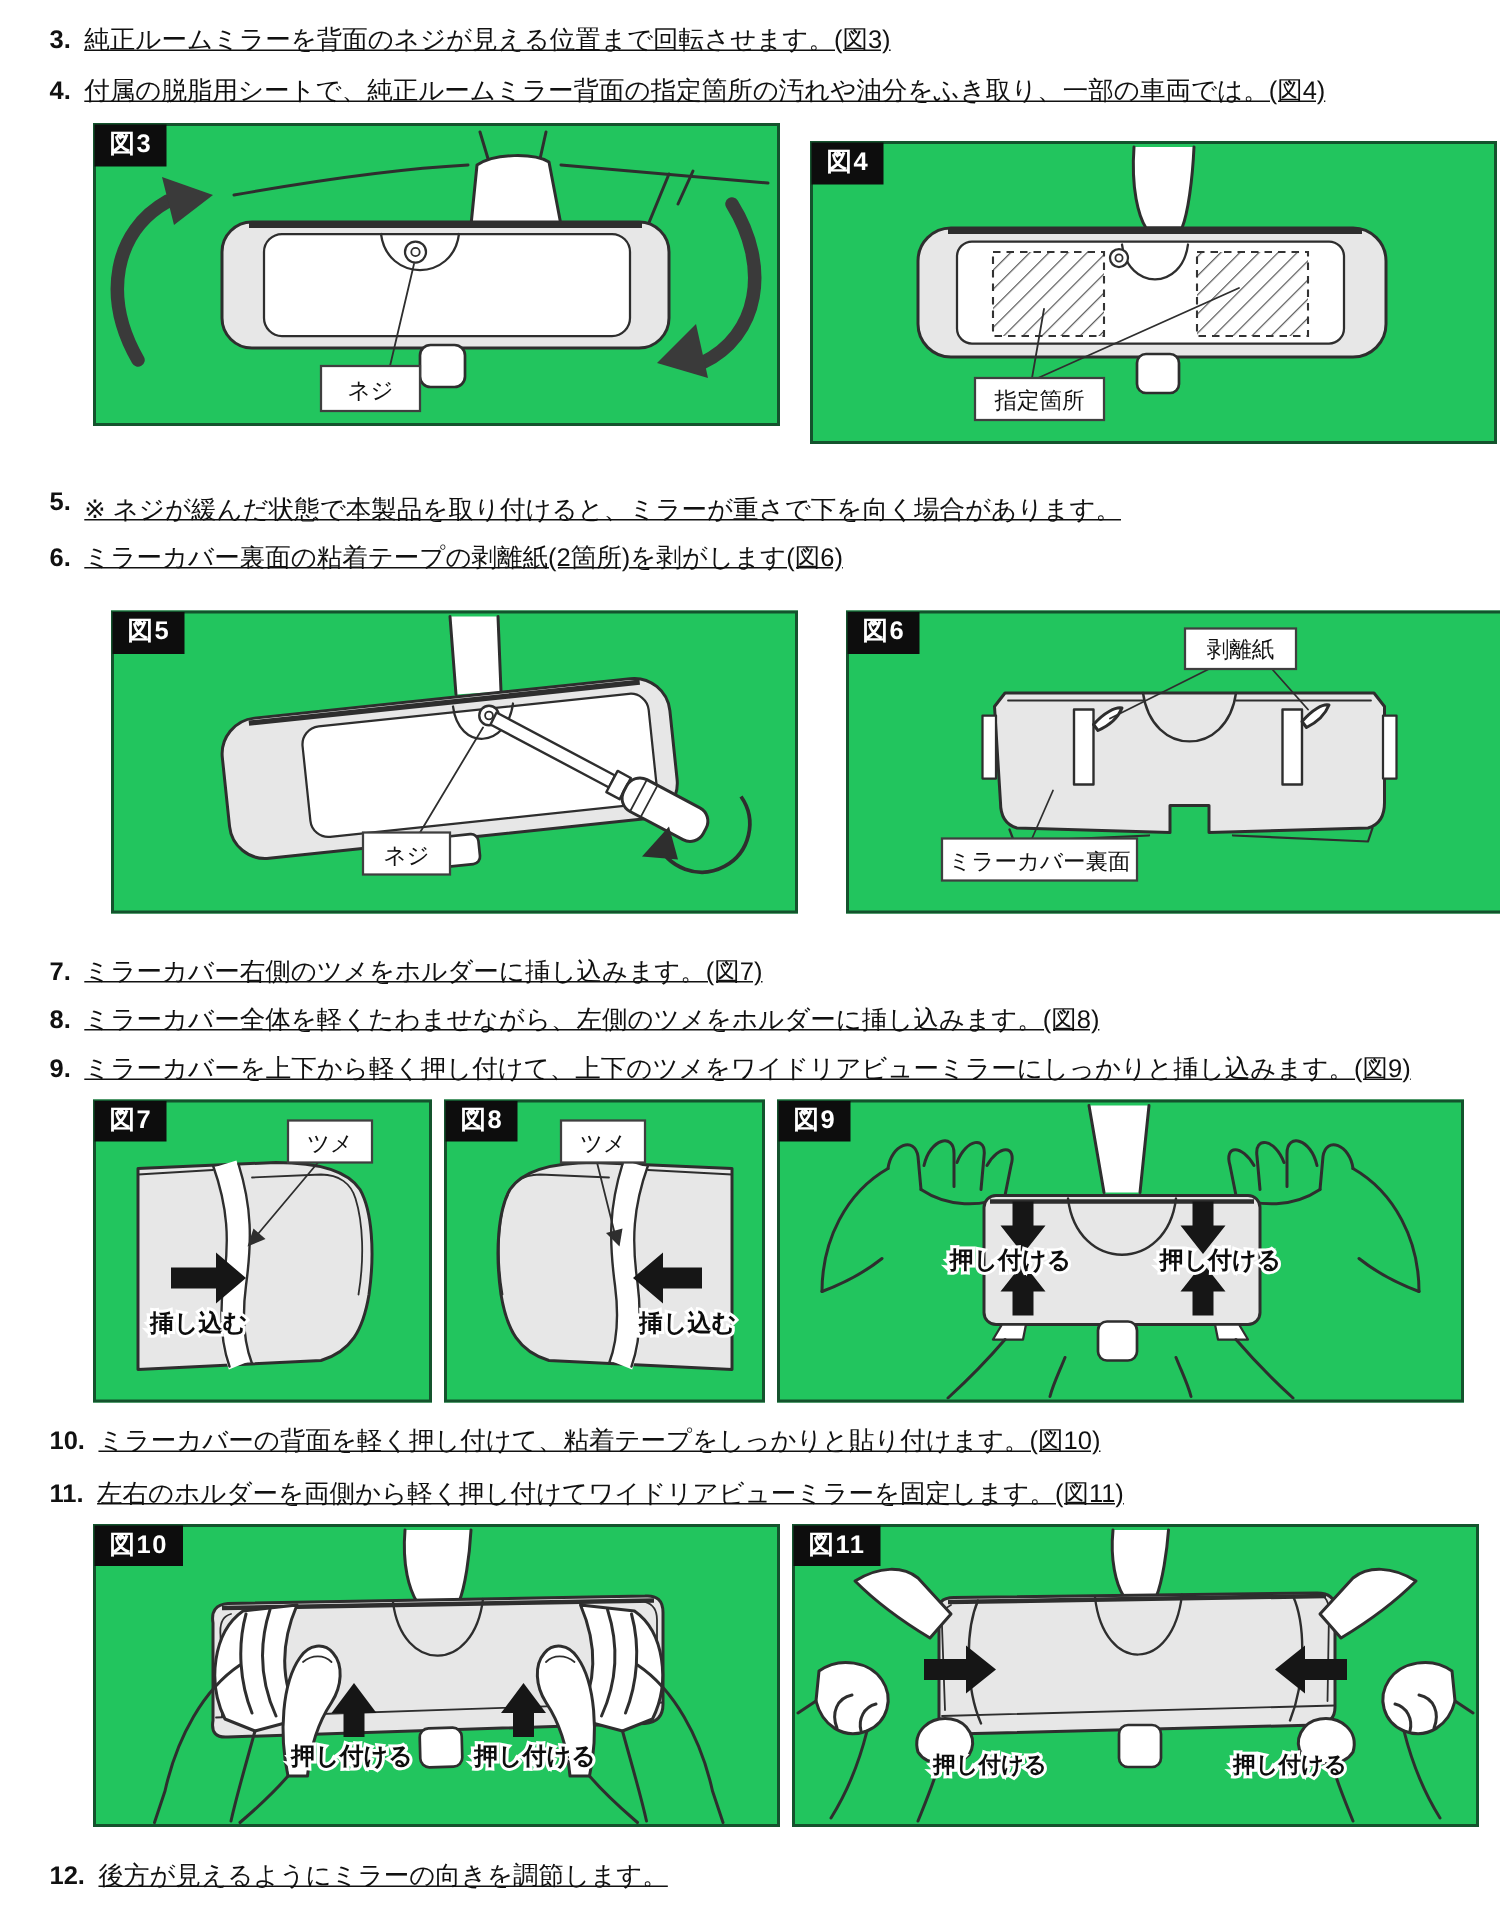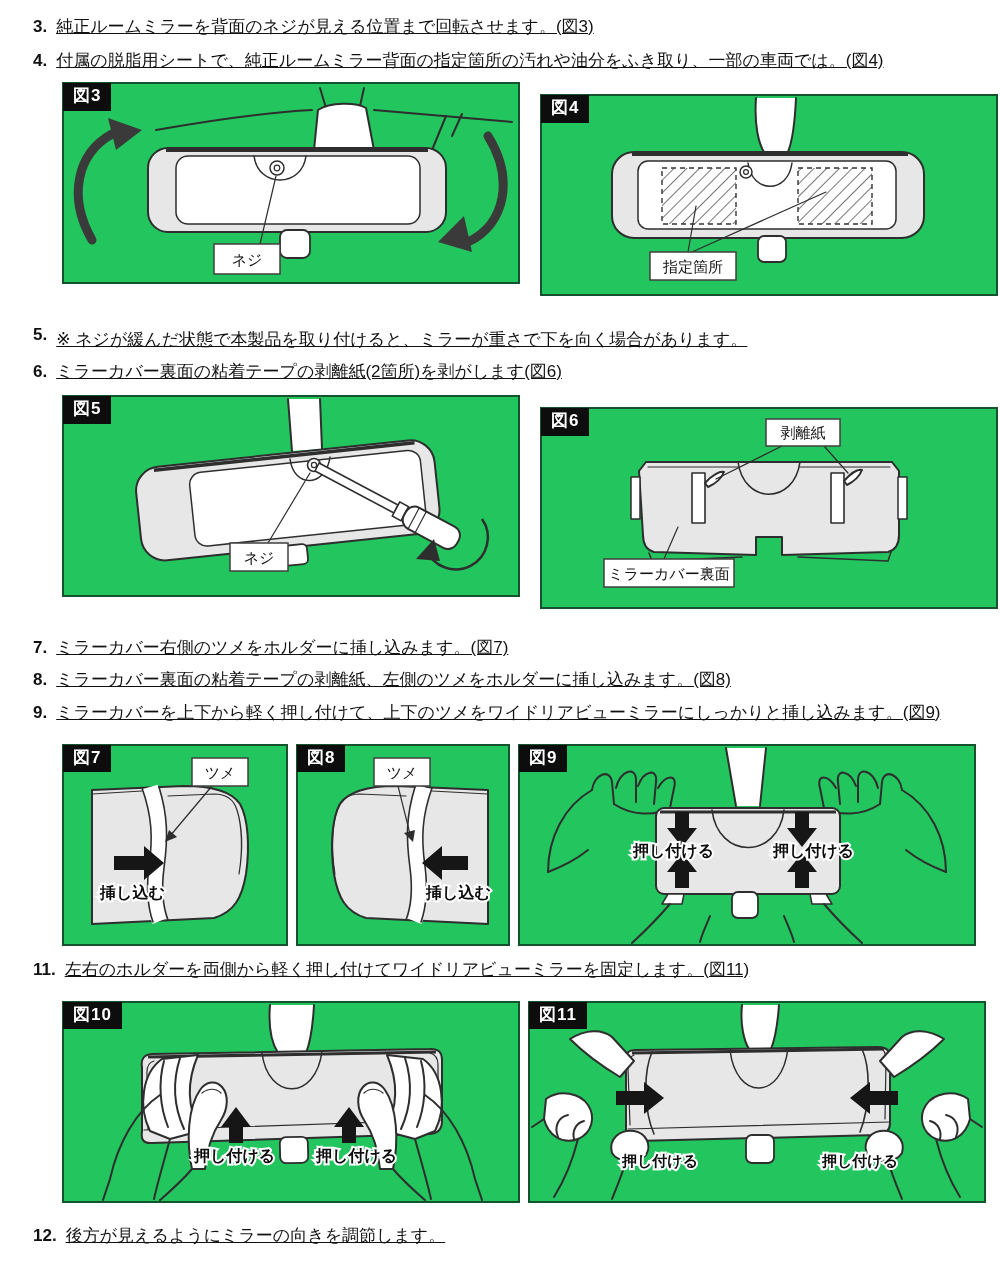--- a/index.html
+++ b/index.html
@@ -7,21 +7,21 @@
     width:1000px;height:1270px;box-sizing:border-box;position:relative;
     background:#ffffff;color:#111;
     font-family:"Liberation Sans","DejaVu Sans",sans-serif;
     padding:16px 14px 0 33px;overflow:hidden;
   }
   .step{display:flex;align-items:flex-start;font-size:17px;line-height:1.3;font-weight:500;}
   .step .num{font-weight:700;margin-right:9px;white-space:nowrap;}
   .step .body{flex:1;text-decoration:underline;}
   .step .note{margin-top:5px;}
   .mt16{margin-top:16px}.mt12{margin-top:12px}.mt10{margin-top:10px}
-  .mt9{margin-top:20px}.mt15{margin-top:15px}.mt13{margin-top:13px}.mt22{margin-top:22px}
+  .mt9{margin-top:9px}.mt15{margin-top:15px}.mt13{margin-top:13px}.mt22{margin-top:22px}
   .figrow{display:flex;gap:8px;margin-left:29px;}
   .figbox{position:relative;box-sizing:border-box;border:2px solid #14532d;background:#22c55e;}
   .figbox svg{display:block;}
   .figlabel{
     position:absolute;top:-1px;left:-1px;background:#0d0d0d;color:#fff;
     font-size:17px;font-weight:700;padding:3px 10px 5px;line-height:1.15;letter-spacing:1px;
   }
   .w458{width:458px;height:202px}.w226{width:226px;height:202px}.w222{width:214px;height:202px}
   svg text{font-family:"Liberation Sans","DejaVu Sans",sans-serif;}
   .sh{stroke:#2e2e2e;stroke-width:2;stroke-linejoin:round;stroke-linecap:round;}
@@ -135,21 +135,21 @@
   </div>
 
   <div class="step mt10">
     <span class="num">6.</span>
     <div class="body">
         <div>ミラーカバー裏面の粘着テープの剥離紙(2箇所)を剥がします(図6)</div>
       </div>
   </div>
 
   <div class="figrow mt12">
-    <figure class="figbox w458" style="margin:0">
+    <figure class="figbox w458" style="margin:12px">
       <div class="figlabel">図5</div>
       <svg viewBox="0 0 454 198" width="454" height="198">
         <g>
           <path fill="#ffffff" d="M224,2 L228,54 L258,52 L256,2 Z"></path>
           <path class="sh" fill="none" d="M224,2 L228,54 M258,52 L256,2"></path>
         </g>
         <g transform="rotate(-6 227 105)">
           <rect class="sh" fill="#e7e7e7" x="74" y="56" width="300" height="94" rx="24"></rect>
           <path stroke="#2e2e2e" stroke-width="3.5" fill="none" d="M94,59 H356"></path>
           <rect class="sh t15" fill="#ffffff" x="128" y="66" width="232" height="74" rx="12"></rect>
@@ -215,21 +215,21 @@
 
   <div class="step mt16">
     <span class="num">7.</span>
     <div class="body">
         <div>ミラーカバー右側のツメをホルダーに挿し込みます。(図7)</div>
       </div>
   </div>
   <div class="step mt10">
     <span class="num">8.</span>
     <div class="body">
-        <div>ミラーカバー裏面の粘着テープの剥離紙、左側のツメをホルダーに挿し込みます。(図8)</div>
+        <div>ミラーカバー全体を軽くたわませながら、左側のツメをホルダーに挿し込みます。(図8)</div>
       </div>
   </div>
   <div class="step mt10">
     <span class="num">9.</span>
     <div class="body">
         <div>ミラーカバーを上下から軽く押し付けて、上下のツメをワイドリアビューミラーにしっかりと挿し込みます。(図9)</div>
       </div>
   </div>
 
   <div class="figrow mt9">
@@ -317,20 +317,26 @@
         <polygon class="ar" points="155,66 169,66 169,82 177,82 162,101 147,82 155,82"></polygon>
         <polygon class="ar" points="275,66 289,66 289,82 297,82 282,101 267,82 275,82"></polygon>
         <polygon class="ar" points="155,142 155,126 147,126 162,107 177,126 169,126 169,142"></polygon>
         <polygon class="ar" points="275,142 275,126 267,126 282,107 297,126 289,126 289,142"></polygon>
         <text class="action" x="113" y="110">押し付ける</text>
         <text class="action" x="253" y="110">押し付ける</text>
       </svg>
     </figure>
   </div>
 
+  <div class="step mt15">
+    <span class="num">10.</span>
+    <div class="body">
+        <div>ミラーカバーの背面を軽く押し付けて、粘着テープをしっかりと貼り付けます。(図10)</div>
+      </div>
+  </div>
   <div class="step mt13">
     <span class="num">11.</span>
     <div class="body">
         <div>左右のホルダーを両側から軽く押し付けてワイドリアビューミラーを固定します。(図11)</div>
       </div>
   </div>
 
   <div class="figrow mt9">
     <figure class="figbox w458" style="margin:0">
       <div class="figlabel">図10</div>

